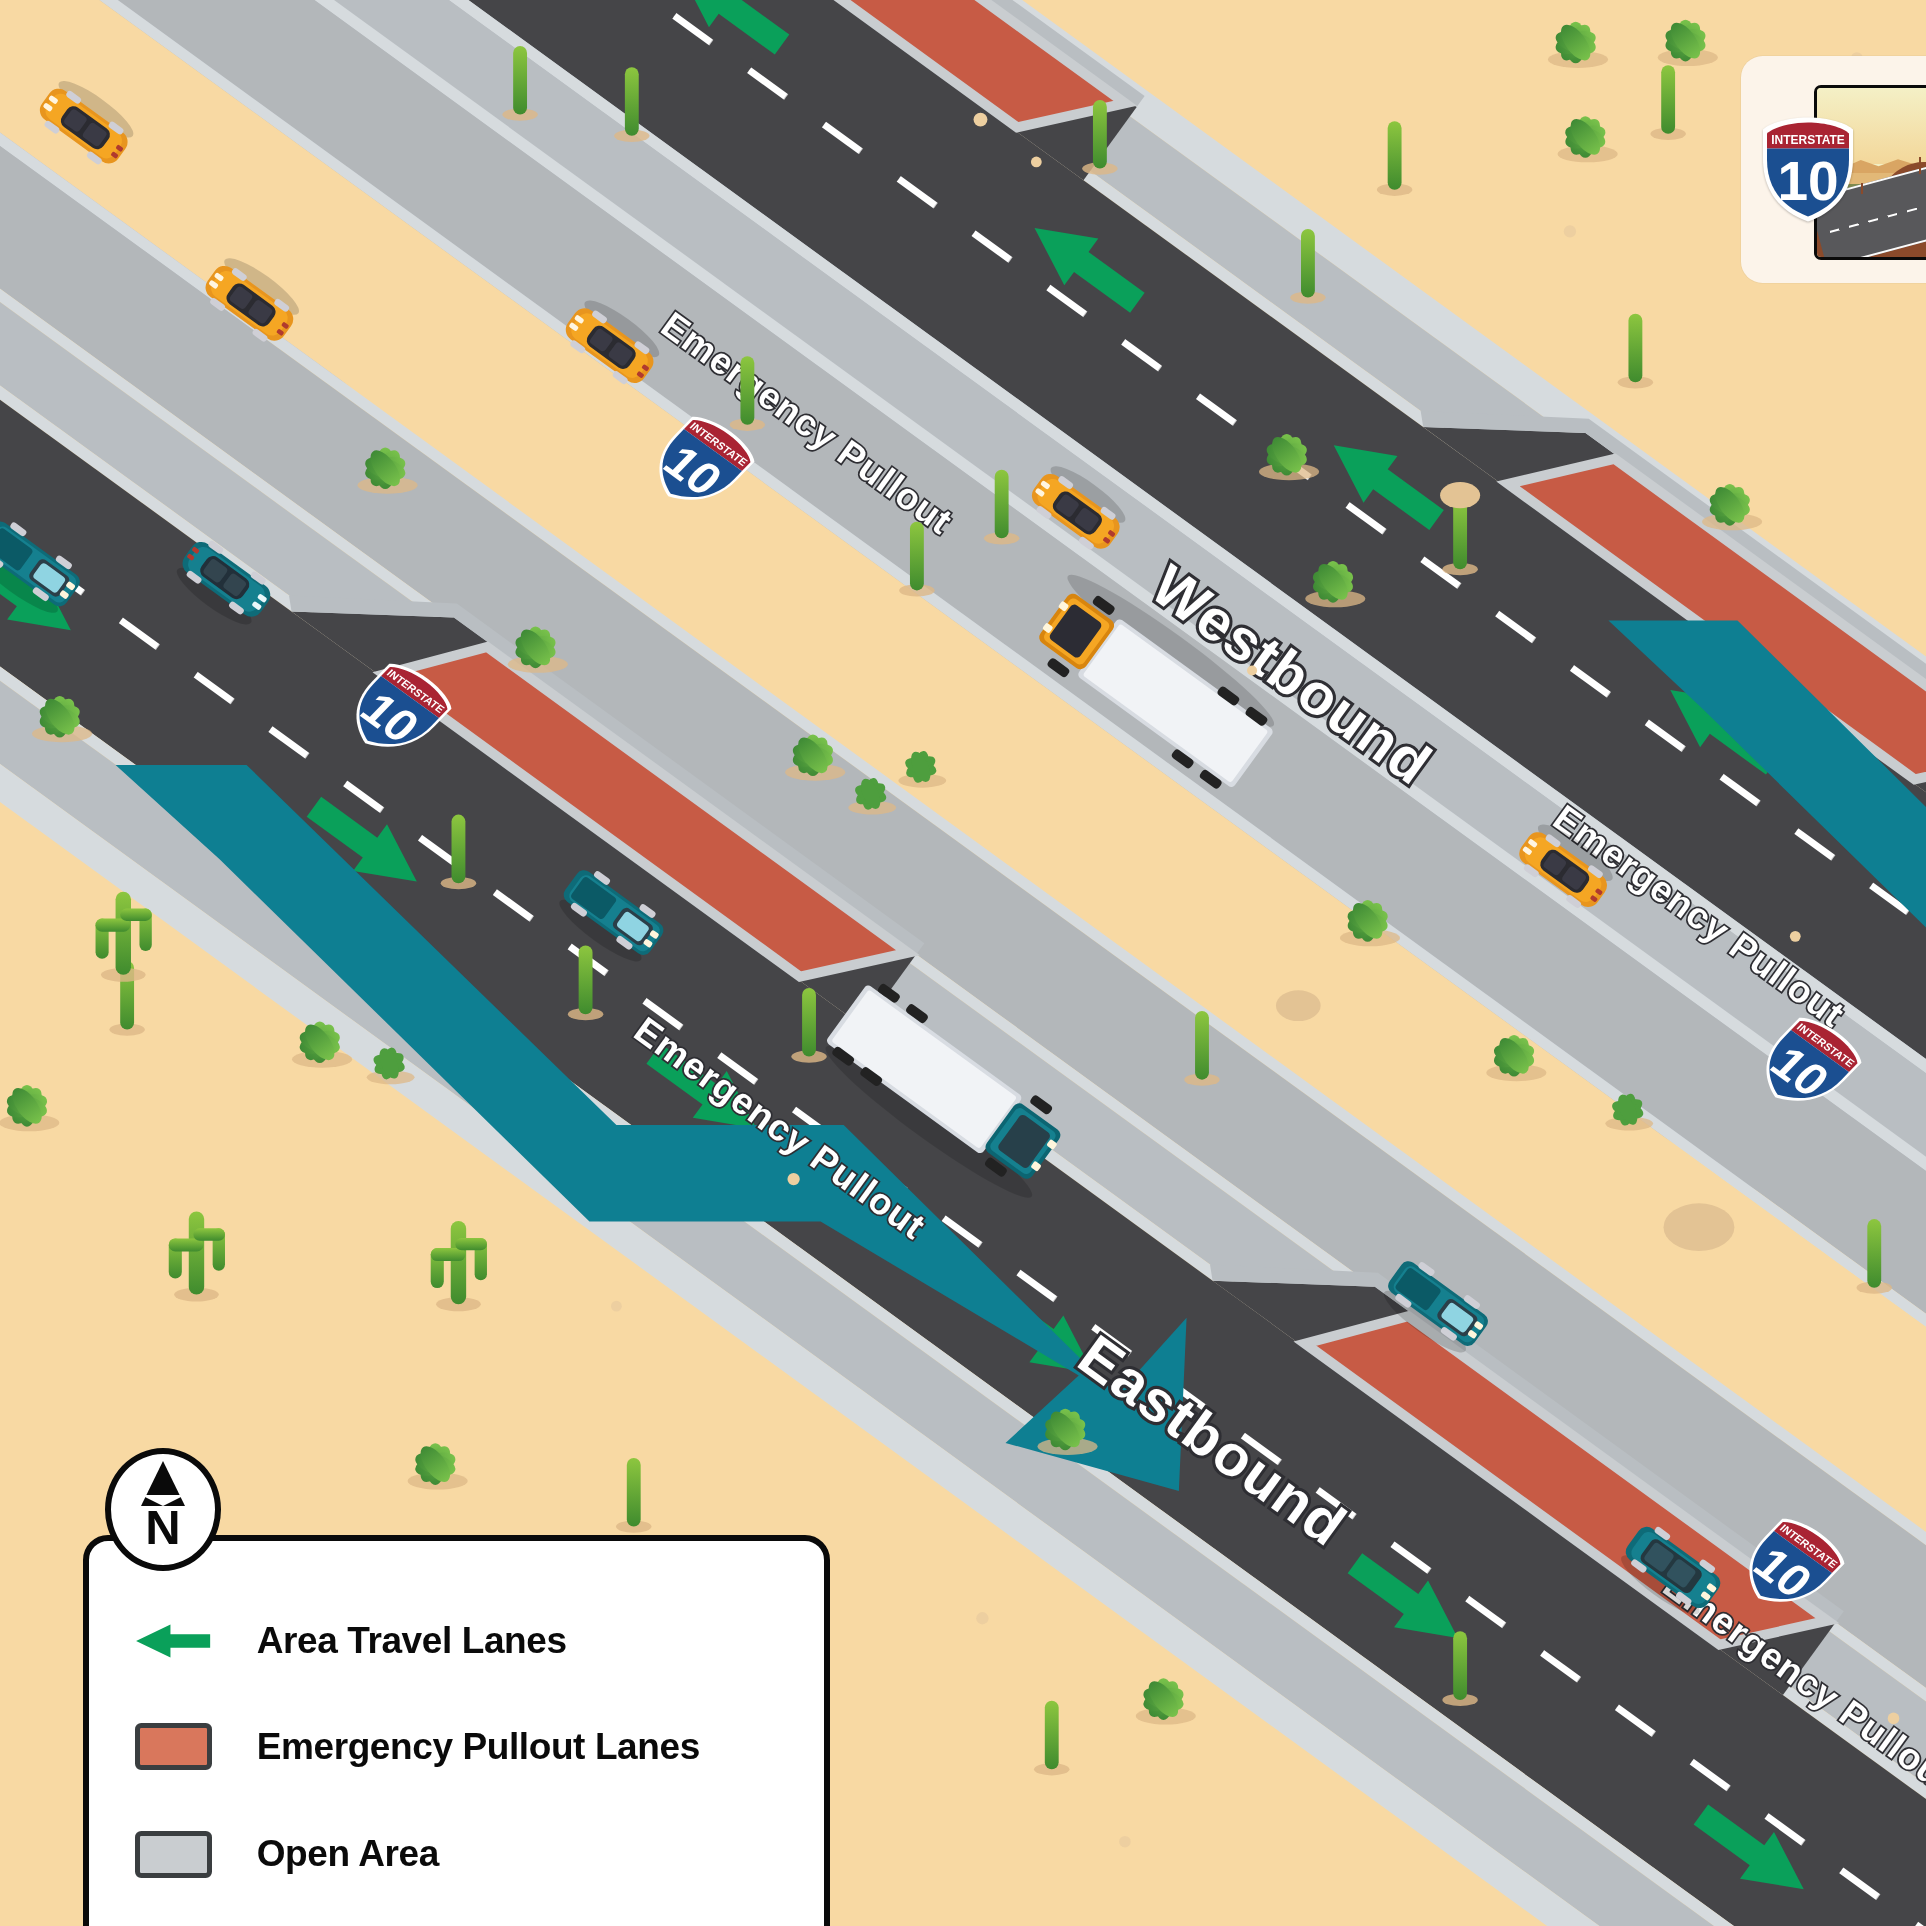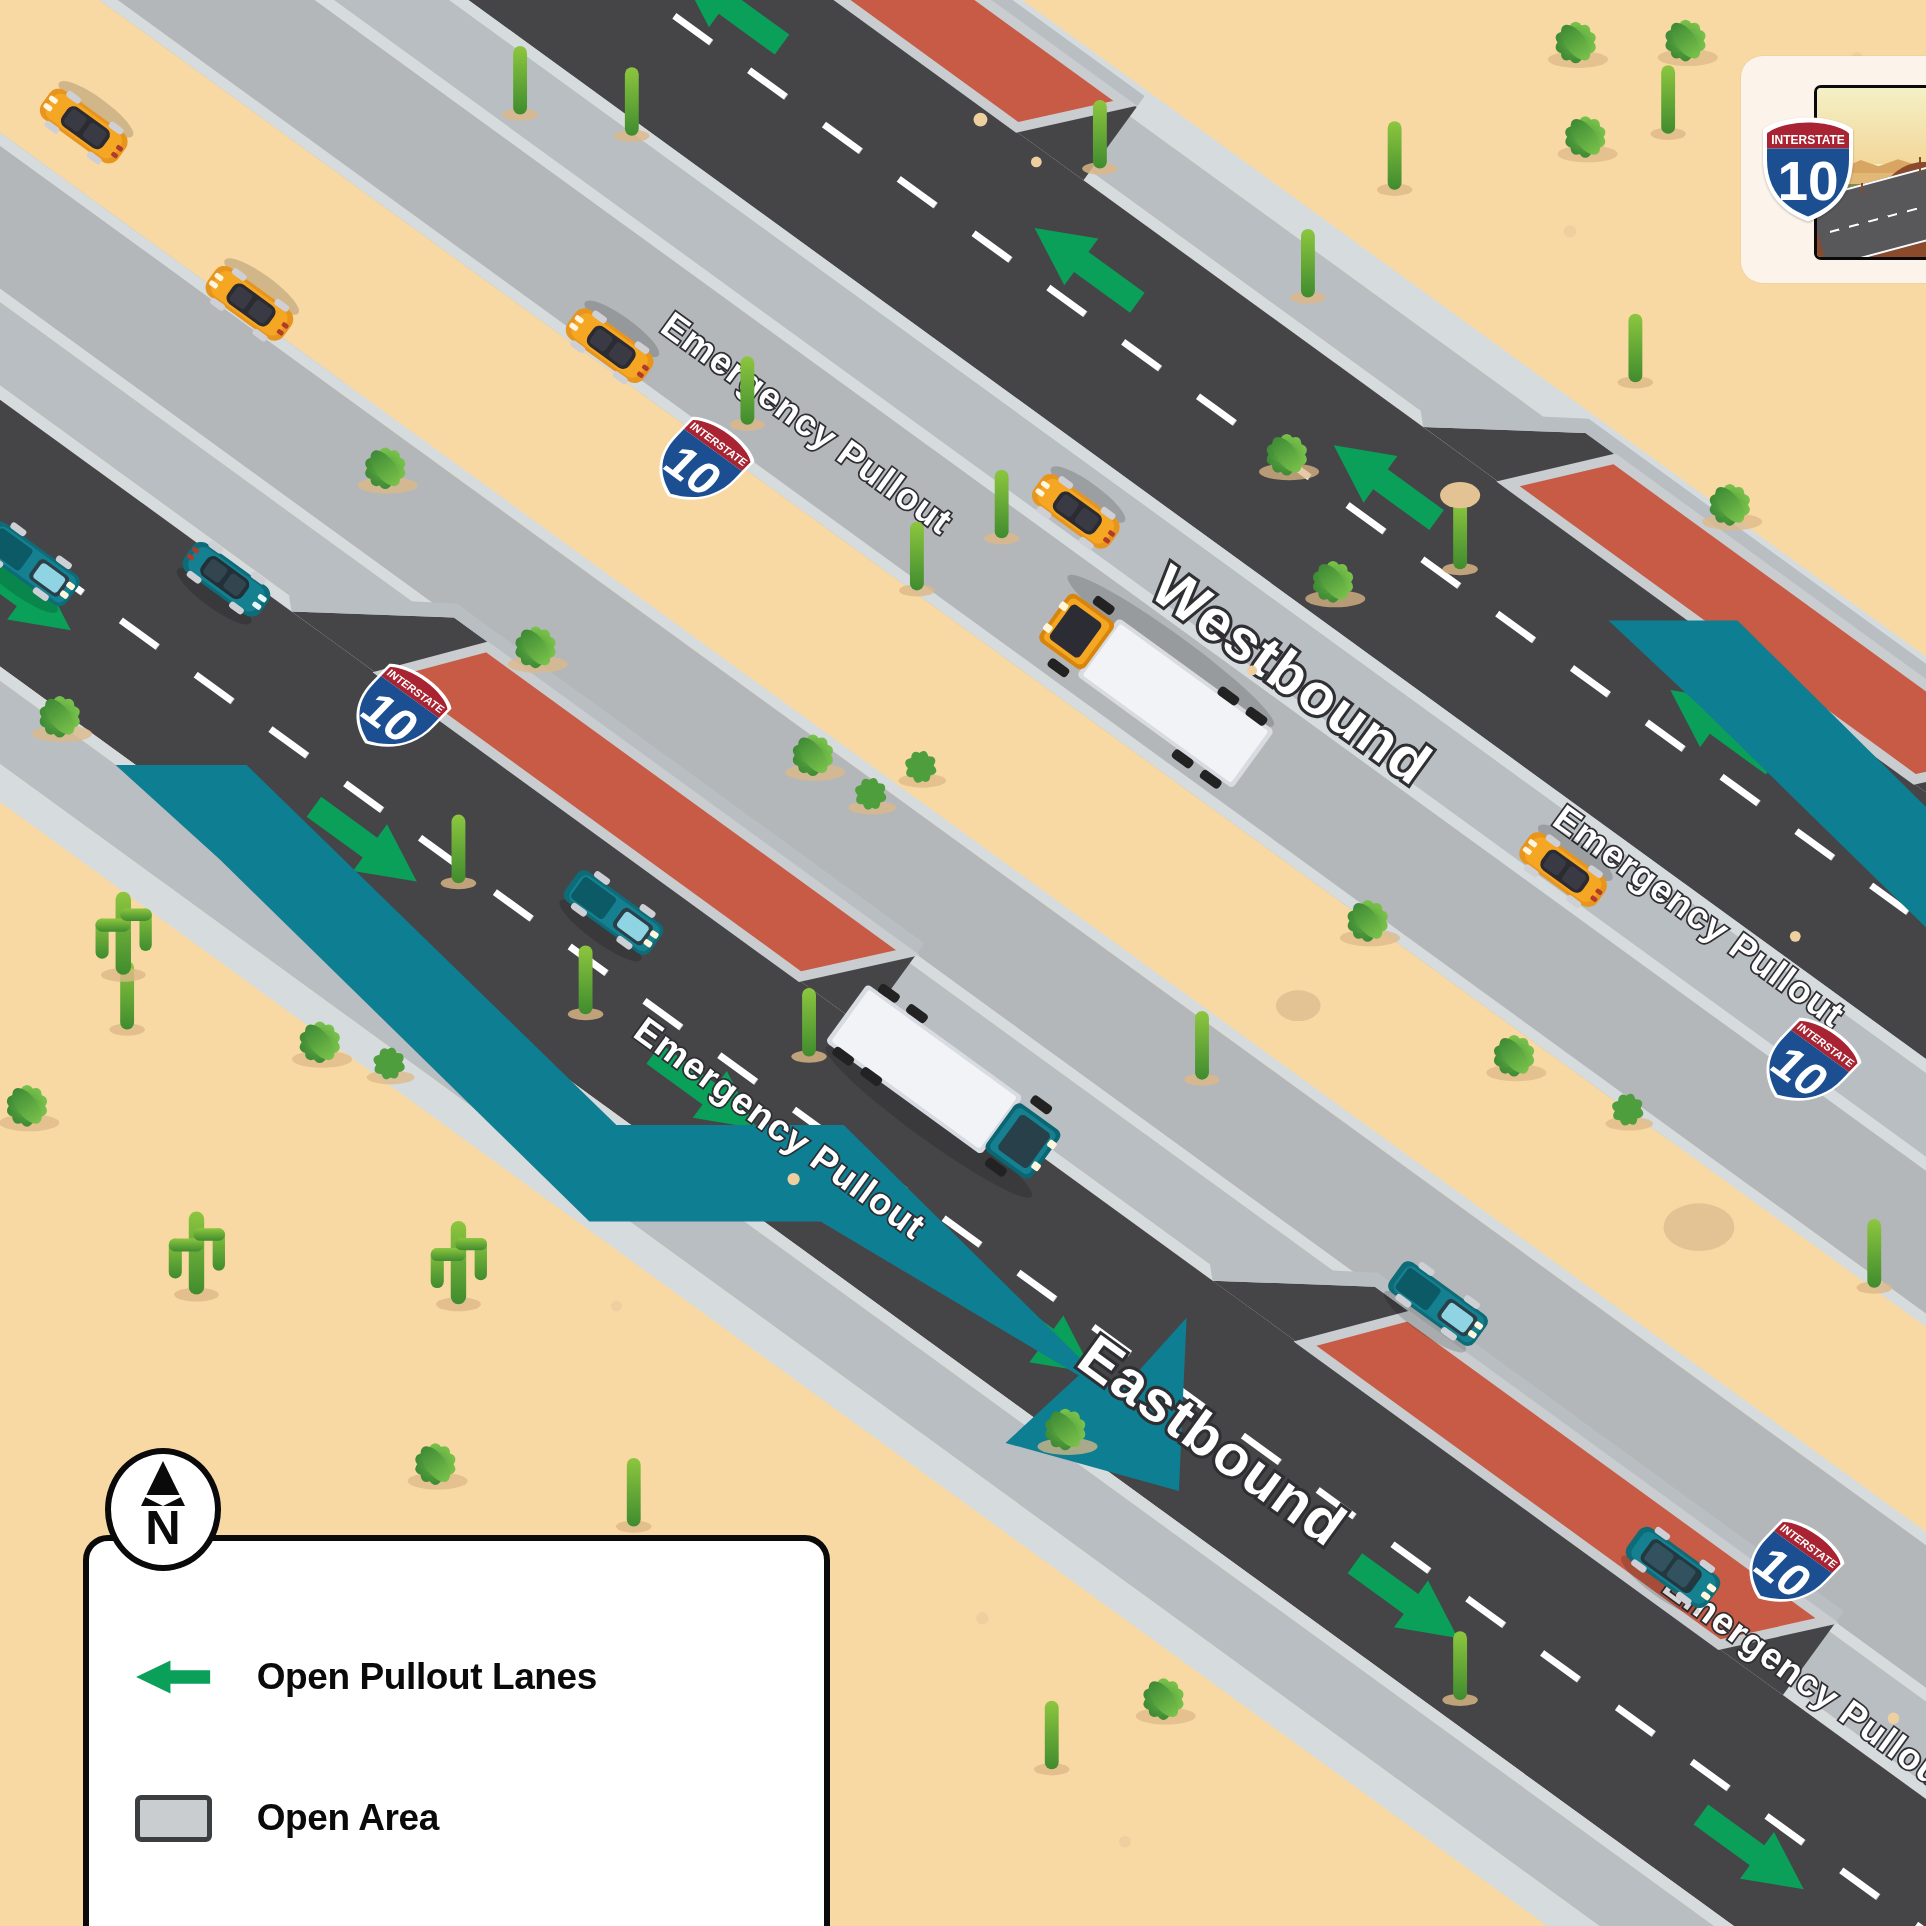--- a/index.html
+++ b/index.html
@@ -811,23 +811,29 @@
     <div class="nletter">N</div>
   </div>
 
   <div id="legend">
     <div class="leg-row">
       <div class="leg-swatch">
         <svg width="77" height="42" viewBox="0 0 200 110">
           <path d="M2 55 L92 12 L92 37 L196 37 L196 73 L92 73 L92 98 Z" fill="#0AA05A"></path>
         </svg>
       </div>
-      <div class="leg-label">Open Pullout Lanes</div>
+      <div class="leg-label">Area Travel Lanes</div>
     </div>
 
+    <div class="leg-row">
+      <div class="leg-swatch">
+        <div class="leg-box" style="background:#D9775C;"></div>
+      </div>
+      <div class="leg-label">Emergency Pullout Lanes</div>
+    </div>
 
     <div class="leg-row">
       <div class="leg-swatch">
         <div class="leg-box" style="background:#C9CDD0;"></div>
       </div>
       <div class="leg-label">Open Area</div>
     </div>
   </div>
 
 </div>

